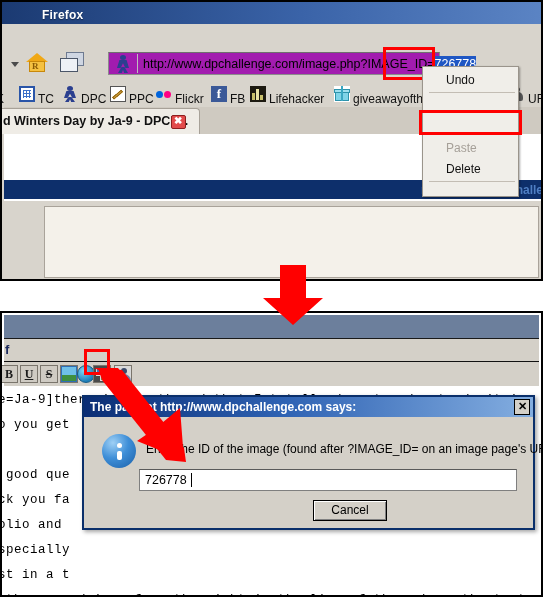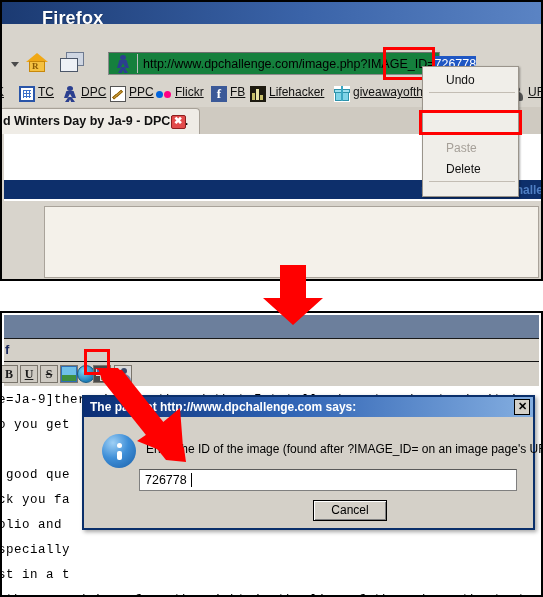--- a/index.html
+++ b/index.html
@@ -6,60 +6,60 @@
   body{width:543px;height:597px;overflow:hidden;font-family:"Liberation Sans",sans-serif;position:relative;}
 
   .stage{position:absolute;left:0;top:0;width:543px;height:597px;}
 
   
   .panel-top{position:absolute;left:0;top:0;width:543px;height:281px;
              border:2px solid #000;box-sizing:border-box;background:#d7d3cb;overflow:hidden;}
 
   .titlebar{position:absolute;left:0;top:0;width:543px;height:22px;
             background:linear-gradient(to right,#1b3a72 0%,#3a63a8 55%,#5b84c4 100%);}
-  .titlebar .tt{position:absolute;left:4px;top:6px;color:#fff;font-weight:bold;font-size:18px;
+  .titlebar .tt{position:absolute;left:4px;top:6px;color:#fff;font-weight:bold;font-size:12px;
                 letter-spacing:.2px;text-shadow:0 1px 1px rgba(0,0,0,.4);padding-left:36px;}
 
   .menustrip{position:absolute;left:2px;top:22px;width:539px;height:20px;background:#d8d4cc;
              border-bottom:1px solid #b8b2a8;}
 
   .navbar{position:absolute;left:2px;top:42px;width:539px;height:38px;background:#d8d4cc;}
 
   .nav-dropcaret{position:absolute;left:7px;top:18px;width:0;height:0;
                  border-left:4px solid transparent;border-right:4px solid transparent;border-top:5px solid #4a4a4a;}
 
   .home-ico{position:absolute;left:22px;top:9px;width:22px;height:20px;}
   .home-ico .roof{position:absolute;left:0;top:0;width:0;height:0;
       border-left:11px solid transparent;border-right:11px solid transparent;border-bottom:9px solid #f0a815;}
   .home-ico .body{position:absolute;left:3px;top:8px;width:16px;height:11px;background:#f5c141;border:1px solid #c8880a;box-sizing:border-box;}
   .home-ico .letter{position:absolute;left:6px;top:8px;font-size:9px;font-weight:bold;color:#8a5a05;font-family:"Liberation Serif",serif;}
 
   .tabs-ico{position:absolute;left:56px;top:8px;width:26px;height:22px;}
   .tabs-ico .s1{position:absolute;left:6px;top:0;width:18px;height:14px;background:#cfd6e2;border:1px solid #6e7a90;box-sizing:border-box;}
   .tabs-ico .s2{position:absolute;left:0;top:6px;width:18px;height:14px;background:#eef1f6;border:1px solid #4b5straight;border:1px solid #4b5668;box-sizing:border-box;}
 
-  .urlbox{position:absolute;left:104px;top:8px;width:332px;height:23px;background:#15803d;
+  .urlbox{position:absolute;left:104px;top:8px;width:332px;height:23px;background:#a21caf;
           border:1px solid #8b8b8b;border-top-color:#6f6f6f;box-sizing:border-box;}
   .url-favicon{position:absolute;left:6px;top:2px;width:16px;height:18px;}
   .url-favicon .h{position:absolute;left:5px;top:0;width:6px;height:5px;border-radius:50%;background:#2b3f8f;}
   .url-favicon .b{position:absolute;left:2px;top:5px;width:12px;height:8px;background:#2b3f8f;
                   clip-path:polygon(0 100%,20% 0,80% 0,100% 100%,70% 100%,50% 40%,30% 100%);}
   .url-favicon .l{position:absolute;left:3px;top:12px;width:10px;height:6px;background:#2b3f8f;
                   clip-path:polygon(0 100%,35% 0,65% 0,100% 100%,62% 100%,50% 45%,38% 100%);}
   .url-sep{position:absolute;left:28px;top:1px;width:1px;height:19px;background:#bdbdbd;}
   .urltext{position:absolute;left:34px;top:4px;font-size:12.5px;color:#000;white-space:nowrap;font-family:"Liberation Sans",sans-serif;}
   .urlsel{background:#1f57c4;color:#fff;padding:1px 0 2px 0;}
 
   .redbox-url{position:absolute;left:381px;top:45px;width:52px;height:33px;border:3px solid #f00;box-sizing:border-box;}
 
   
   .bmbar{position:absolute;left:2px;top:80px;width:539px;height:25px;background:#d8d4cc;
          border-bottom:1px solid #b3ada2;}
   .bm{position:absolute;top:3px;height:19px;white-space:nowrap;font-size:12px;color:#111;}
-  .bm .lbl{position:absolute;top:0;left:19px;text-decoration:underline;}
+  .bm .lbl{position:absolute;top:7px;left:19px;}
   .bm .gico{position:absolute;left:0;top:1px;width:16px;height:16px;}
 
   .ic-grid{background:#fff;border:2px solid #2a55a8;box-sizing:border-box;}
   .ic-grid:after{content:"";position:absolute;left:2px;top:2px;right:2px;bottom:2px;
     background:
       linear-gradient(to right,#3b6fc9 0 1px,transparent 1px 3px,#3b6fc9 3px 4px,transparent 4px 6px,#3b6fc9 6px 7px,transparent 7px),
       linear-gradient(to bottom,#3b6fc9 0 1px,transparent 1px 3px,#3b6fc9 3px 4px,transparent 4px 6px,#3b6fc9 6px 7px,transparent 7px);}
   .ic-dpc .h{position:absolute;left:5px;top:0;width:6px;height:5px;border-radius:50%;background:#2b3f8f;}
   .ic-dpc .b{position:absolute;left:2px;top:5px;width:12px;height:7px;background:#2b3f8f;
              clip-path:polygon(0 100%,20% 0,80% 0,100% 100%,70% 100%,50% 40%,30% 100%);}

